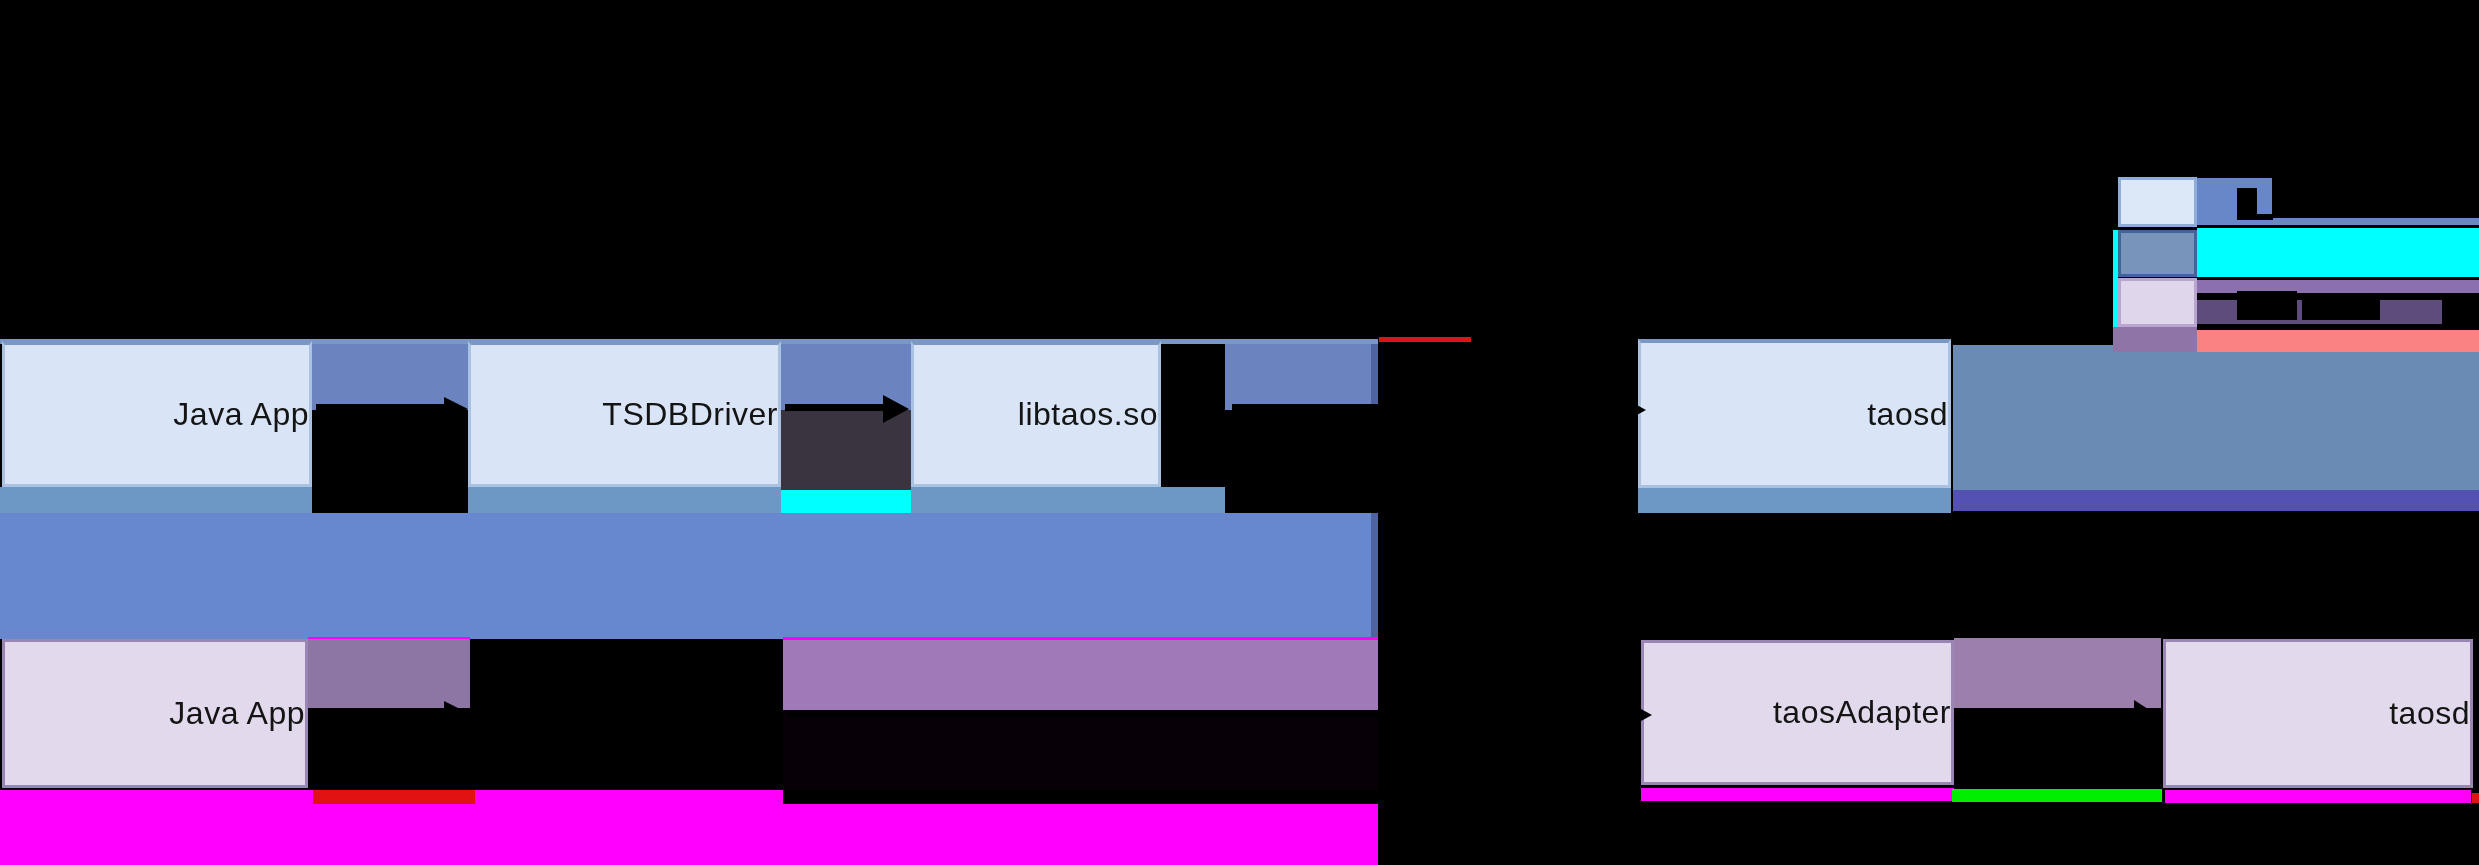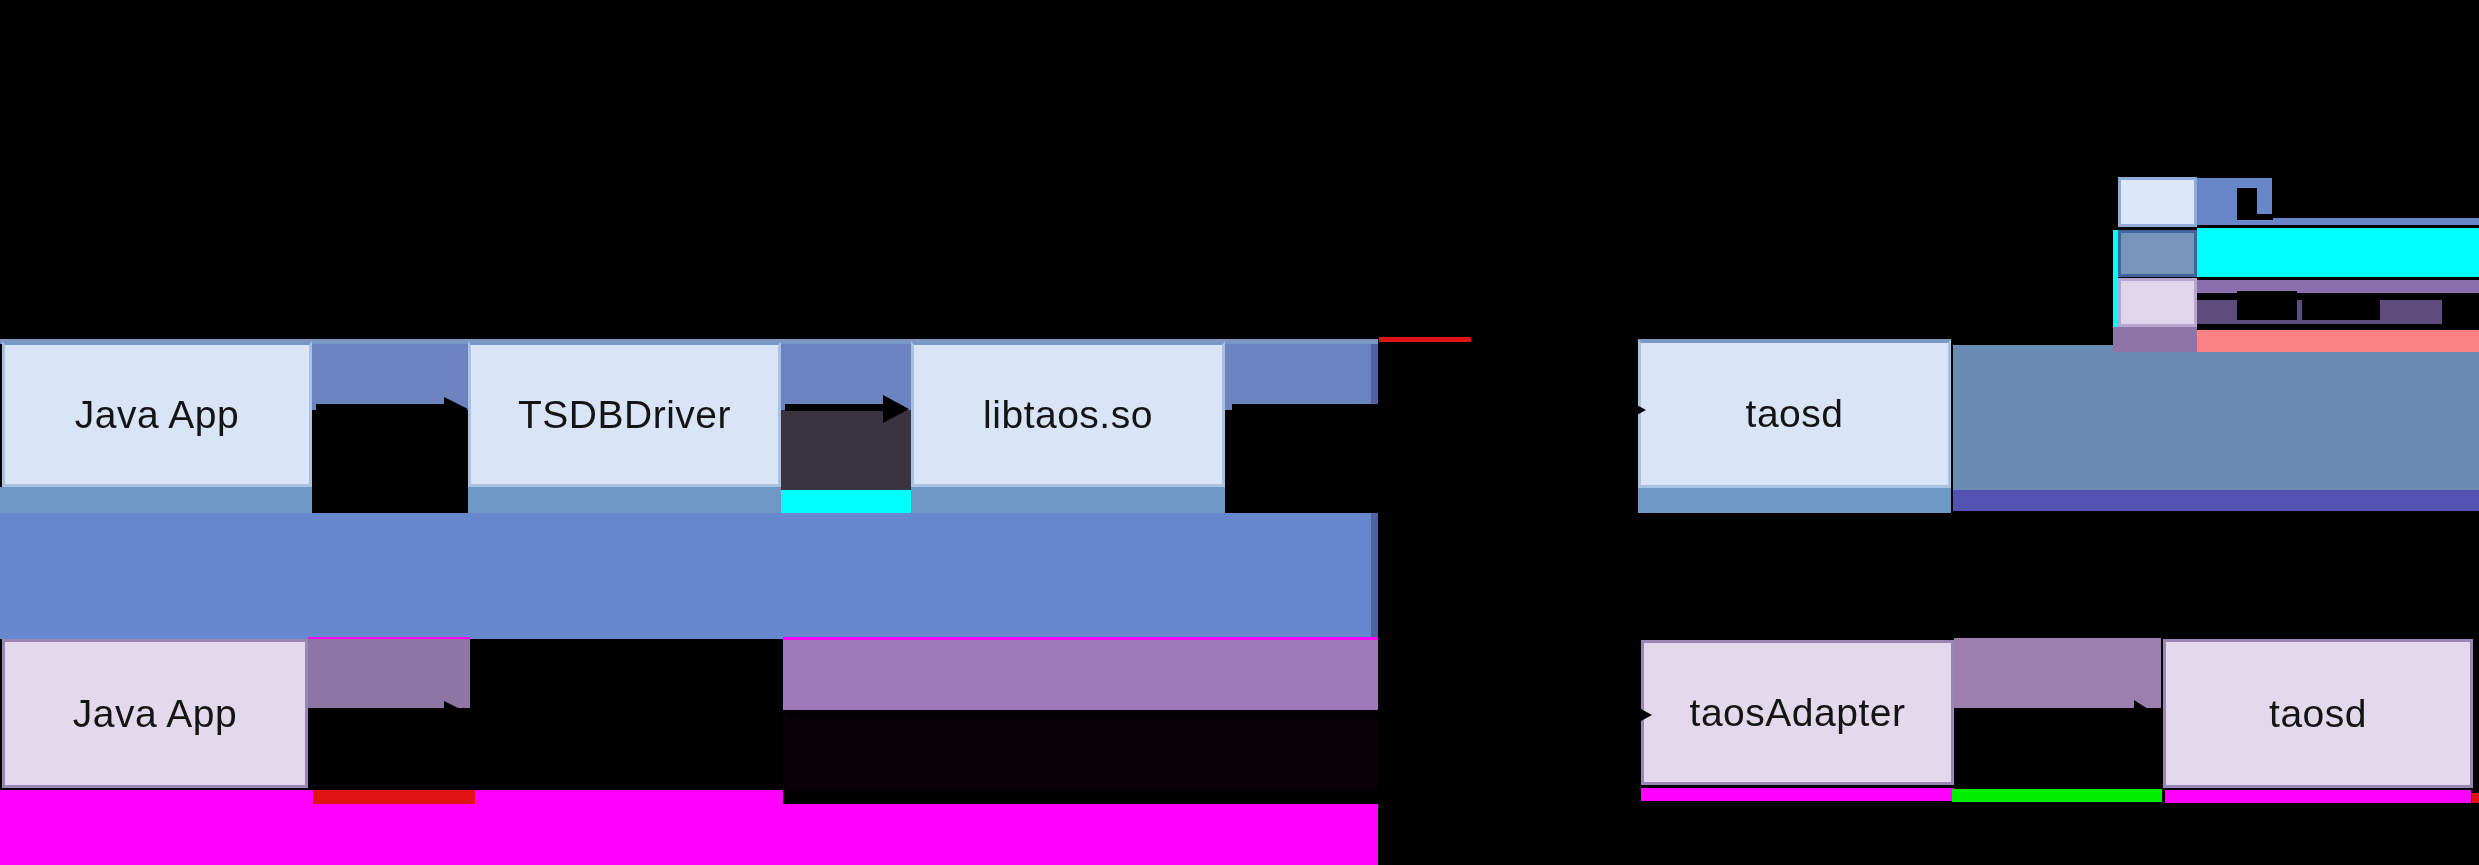--- a/index.html
+++ b/index.html
@@ -1,20 +1,20 @@
 <!DOCTYPE html>
 <html><head>
 <meta charset="utf-8">
 <style>
   html,body{margin:0;padding:0;background:#000;}
   #stage{position:relative;width:2479px;height:865px;background:#000;overflow:hidden;
          font-family:"Liberation Sans", sans-serif;}
   .r{position:absolute;}
-  .box{position:absolute;display:flex;align-items:center;justify-content:center;
-       box-sizing:border-box;font-size:39px;color:#141414;letter-spacing:0.5px;}
+  .box{position:absolute;display:flex;align-items:center;justify-content:flex-end;
+       box-sizing:border-box;font-size:32px;color:#141414;letter-spacing:0.5px;}
   .box1{background:#d9e4f6;border:3px solid #a9c2e2;border-top:4px solid #7b97c3;}
   .box2{background:#e2d9ec;border:3px solid #9a86b4;}
   .ah{position:absolute;background:#000;clip-path:polygon(0 0,100% 50%,0 100%);}
   
   .c-bandline{background:#7b97c3;} .c-gapblue{background:#6b84bf;}
   .c-strip{background:#6d98c6;}   .c-bigbar{background:#6787ce;}
   .c-bigedge{background:#4f63a0;} .c-darkgap{background:#3a3340;}
   .c-cyan{background:#00ffff;}    .c-rslate{background:#6a8cb4;}
   .c-violet{background:#5352b2;}  .c-mauve{background:#8e76a4;}
   .c-purpleA{background:#a07ab8;} .c-purpleB{background:#9d7fae;}
@@ -55,21 +55,21 @@
 
   <div class="r c-rslate" style="left:1953px;top:345px;width:526px;height:145px;"></div>
   <div class="r c-violet" style="left:1953px;top:490px;width:526px;height:21px;"></div>
 
   <div class="box box1" style="left:2px;top:341px;width:310px;height:146px;">
     <span>Java App</span>
   </div>
   <div class="box box1" style="left:468px;top:341px;width:313px;height:146px;">
     <span>TSDBDriver</span>
   </div>
-  <div class="box box1" style="left:911px;top:341px;width:314px;height:146px;">
+  <div class="box box1" style="left:911px;top:341px;width:250px;height:146px;">
     <span>libtaos.so</span>
   </div>
   <div class="box box1" style="left:1638px;top:339px;width:313px;height:149px;">
     <span>taosd</span>
   </div>
 
   <div class="r c-black" style="left:316px;top:404px;width:130px;height:7px;"></div>
   <div class="ah" style="left:444px;top:397px;width:24px;height:24px;"></div>
   <div class="r c-black" style="left:785px;top:404px;width:100px;height:7px;"></div>
   <div class="ah" style="left:883px;top:395px;width:26px;height:28px;"></div>

